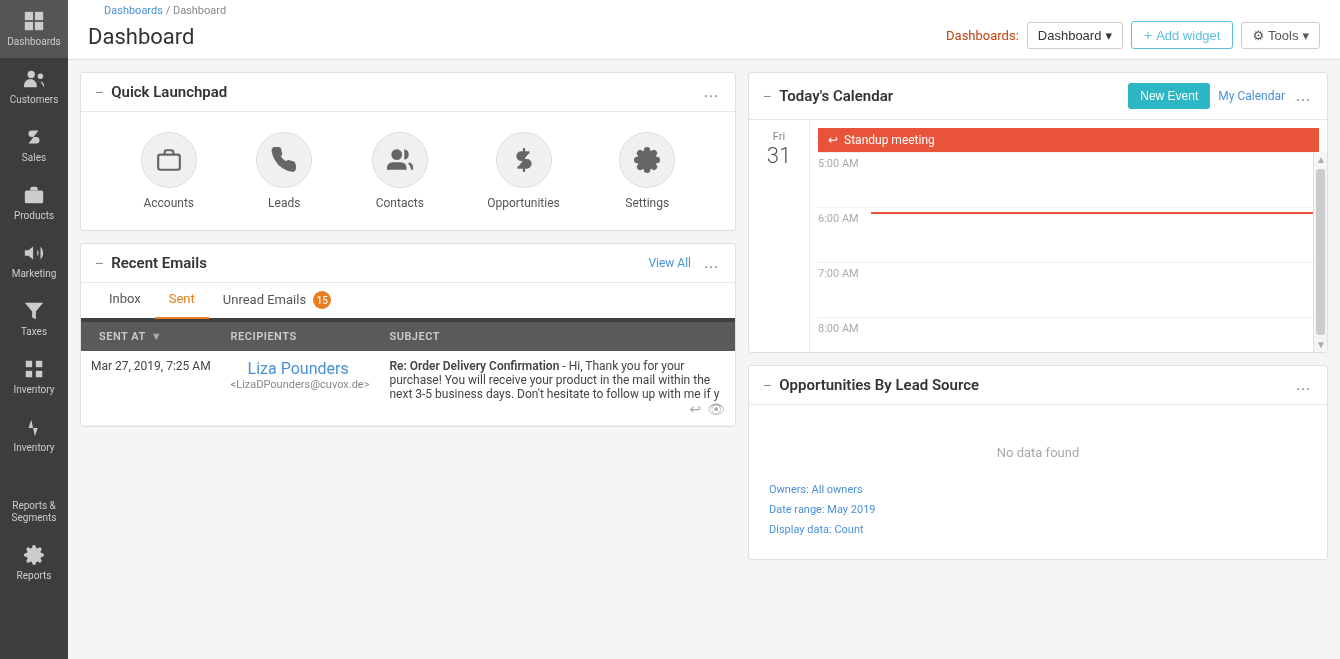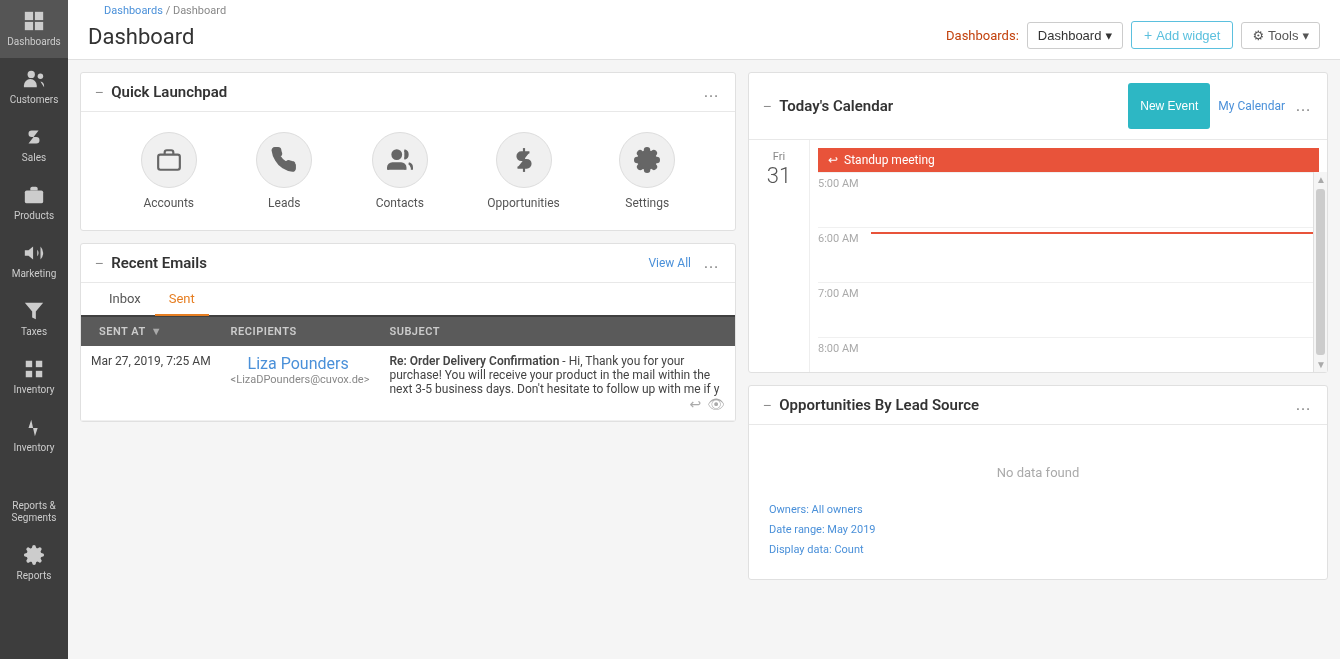--- a/index.html
+++ b/index.html
@@ -109,21 +109,21 @@
       background: #f0f0f0; border: 1px solid #ddd;
       display: flex; align-items: center; justify-content: center;
     }
     .launchpad-icon-circle svg { width: 26px; height: 26px; fill: #666; }
 
     
     .view-all-link { color: #4a90d9; text-decoration: none; font-size: 12px; cursor: pointer; }
     .widget-header-right { display: flex; align-items: center; gap: 10px; }
 
     
-    .tabs { display: flex; border-bottom: 2px solid #404040; padding: 0 14px; }
+    .tabs { display: flex; border-bottom: 4px solid #404040; padding: 0 14px; }
     .tab {
       padding: 8px 14px;
       cursor: pointer;
       font-size: 13px;
       color: #555;
       border-bottom: 2px solid transparent;
       margin-bottom: -1px;
     }
     .tab.active { color: #e67e22; border-bottom: 2px solid #e67e22; }
     .tab-badge {
@@ -148,21 +148,21 @@
     .email-recipient { color: #4a90d9; font-size: 16px; margin-left: 17px; }
     .email-recipient-addr { color: #888; font-size: 11px; }
     .email-subject-bold { font-weight: 600; }
     .email-actions { display: flex; gap: 6px; align-items: center; float: right; }
     .email-action-btn { background: none; border: none; cursor: pointer; color: #aaa; font-size: 14px; }
 
     
     .calendar-header-right { display: flex; align-items: center; gap: 8px; }
     .btn-new-event {
       background: #2db7c4; color: #fff; border: none;
-      padding: 16px 12px; border-radius: 3px; cursor: pointer; font-size: 12px;
+      padding: 6px 12px; border-radius: 3px; cursor: pointer; font-size: 12px;
     }
     .my-calendar-link { color: #4a90d9; font-size: 12px; cursor: pointer; text-decoration: none; }
     .calendar-body { padding: 0; display: flex; }
     .calendar-date-col {
       width: 60px; padding: 10px 8px;
       text-align: center; flex-shrink: 0;
     }
     .cal-day-name { font-size: 11px; color: #888; }
     .cal-day-num { font-size: 22px; color: #555; font-weight: 300; }
     .calendar-events-col { flex: 1; border-left: 1px solid #eee; overflow: hidden; }
@@ -390,20 +390,24 @@
             <button class="widget-menu-btn">…</button>
           </div>
         </div>
 
         <div class="tabs">
           <div class="tab">
             <span>Inbox</span>
           </div>
           <div class="tab active">
             <span>Sent</span>
+          </div>
+          <div class="tab">
+            <span>Unread Emails</span>
+            <span class="tab-badge">15</span>
           </div>
         </div>
 
         <table class="email-table">
           <thead>
             <tr>
               <th class="sortable">
                 <span>SENT AT</span>
                 <span class="sort-arrow">▼</span>
               </th>

